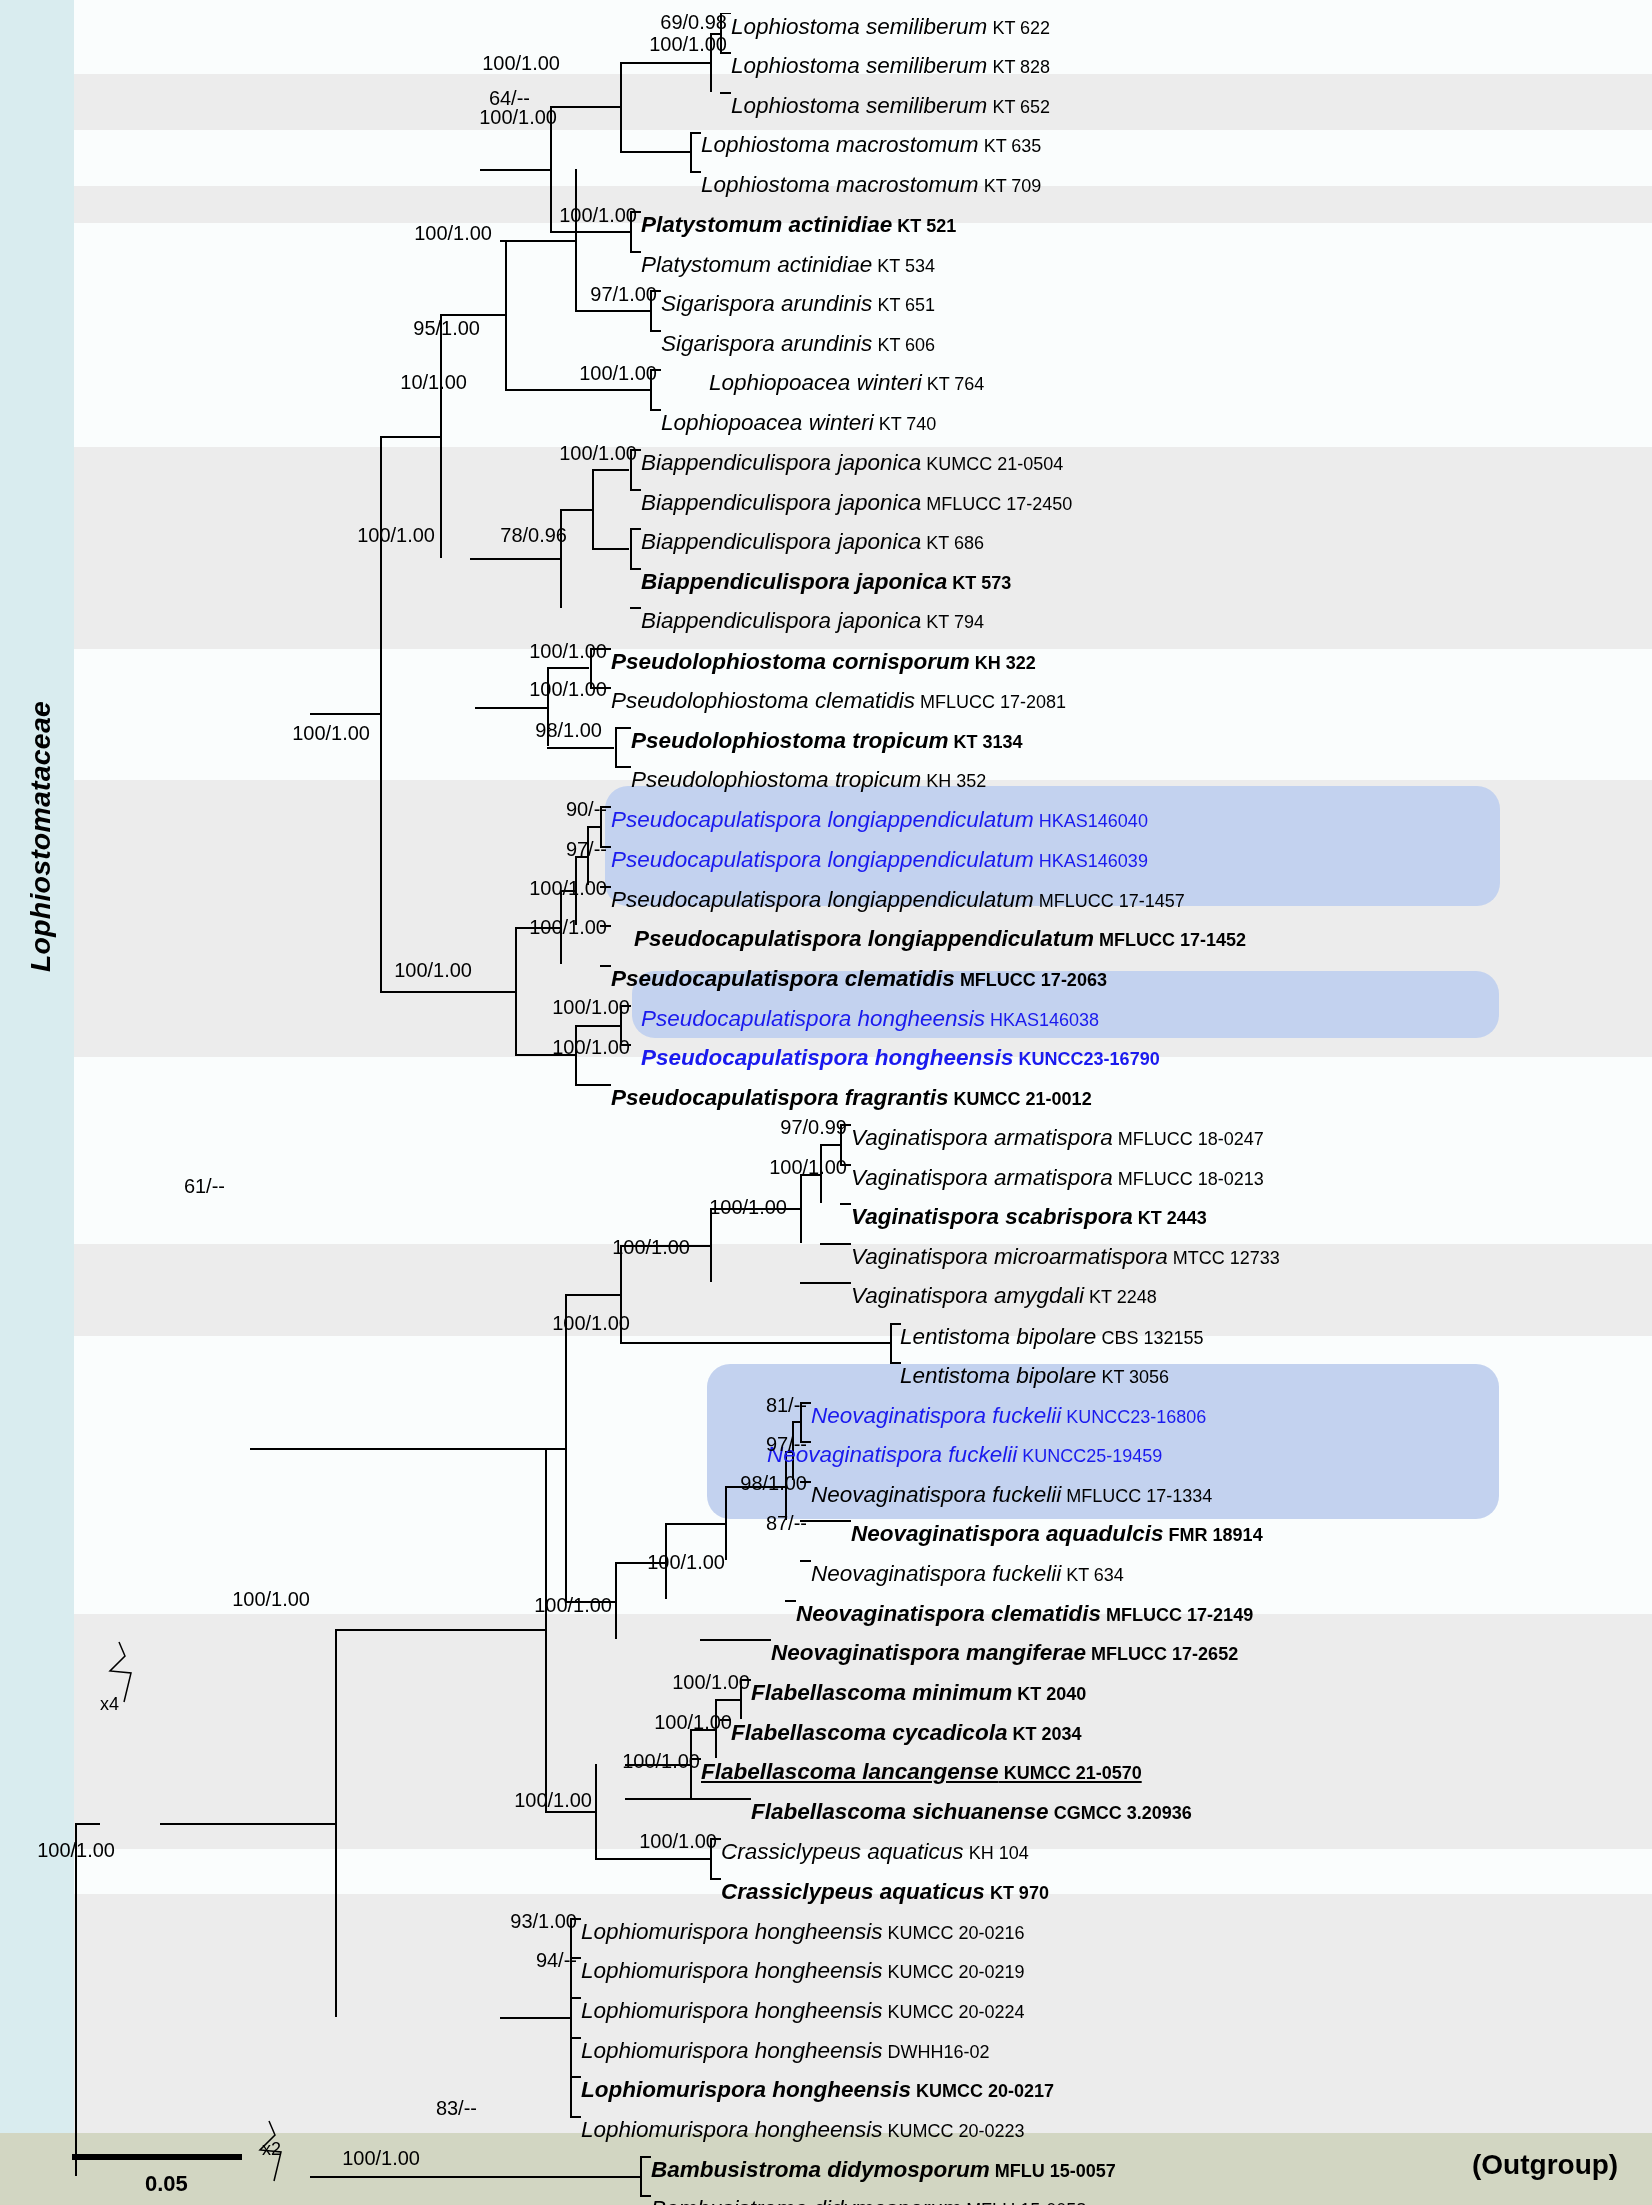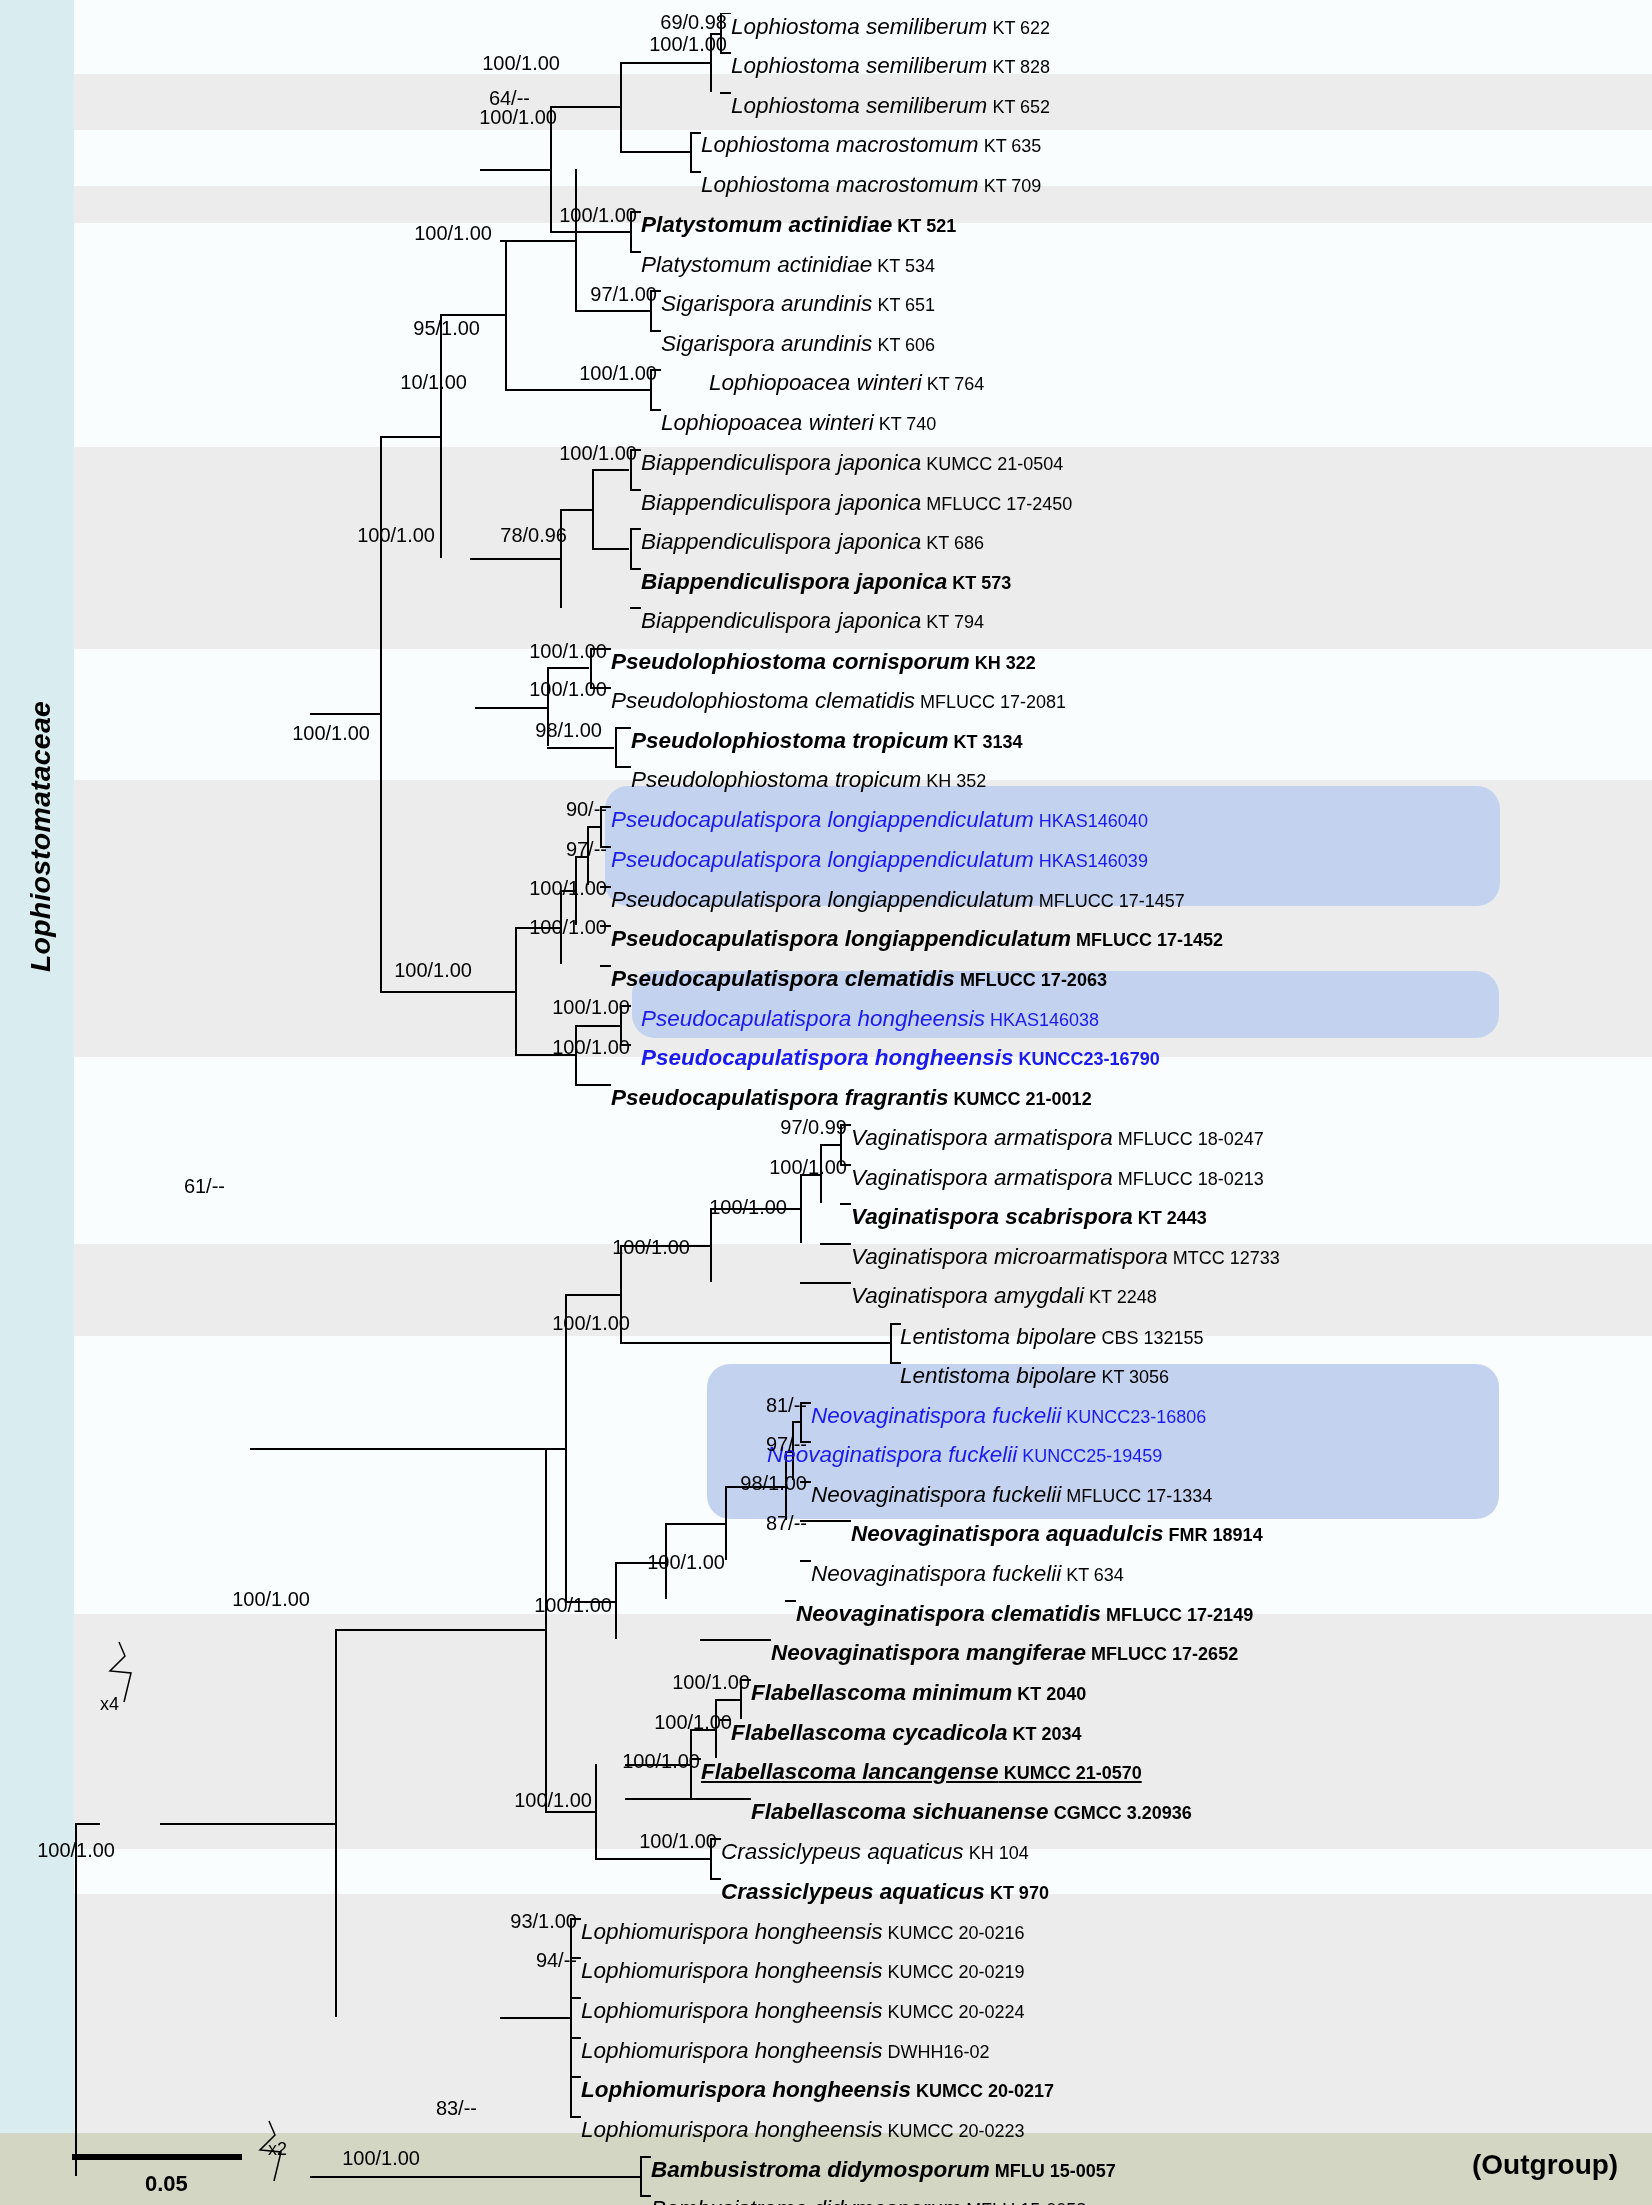--- a/index.html
+++ b/index.html
@@ -250,21 +250,21 @@
     </div>
 
   <svg class="zig" style="left:90px;top:1642px;width:70px;height:60px;" viewBox="0 0 140 120">
     <polyline points="58,0 70,28 40,58 82,62 68,120" fill="none" stroke="#000" stroke-width="3"></polyline>
   </svg>
   <div class="brk" style="left:100px;top:1694px;">x4</div>
 
   <svg class="zig" style="left:240px;top:2121px;width:70px;height:60px;" viewBox="0 0 140 120">
     <polyline points="58,0 70,28 40,58 82,62 68,120" fill="none" stroke="#000" stroke-width="3"></polyline>
   </svg>
-  <div class="brk" style="left:268px;top:2139px;text-align:center;">x2</div>
+  <div class="brk" style="left:262px;top:2139px;text-align:center;">x2</div>
 
   <div id="scalebar" style="left:72px;top:2154px;width:170px;height:6px;"></div>
   <div id="scaletext" style="left:145px;top:2171px;">0.05</div>
 
   <div id="outgroup-label" style="left:1472px;top:2149px;">(Outgroup)</div>
 
   <div id="taxa">
       <div class="taxon" style="left: 731px; top: 16px;"><span class="sp">Lophiostoma semiliberum</span><span class="code"> KT 622</span></div>
       <div class="taxon" style="left: 731px; top: 55px;"><span class="sp">Lophiostoma semiliberum</span><span class="code"> KT 828</span></div>
       <div class="taxon" style="left: 731px; top: 95px;"><span class="sp">Lophiostoma semiliberum</span><span class="code"> KT 652</span></div>
@@ -281,21 +281,21 @@
       <div class="taxon" style="left: 641px; top: 531px;"><span class="sp">Biappendiculispora japonica</span><span class="code"> KT 686</span></div>
       <div class="taxon bold" style="left: 641px; top: 571px;"><span class="sp">Biappendiculispora japonica</span><span class="code"> KT 573</span></div>
       <div class="taxon" style="left: 641px; top: 610px;"><span class="sp">Biappendiculispora japonica</span><span class="code"> KT 794</span></div>
       <div class="taxon bold" style="left: 611px; top: 651px;"><span class="sp">Pseudolophiostoma cornisporum</span><span class="code"> KH 322</span></div>
       <div class="taxon" style="left: 611px; top: 690px;"><span class="sp">Pseudolophiostoma clematidis</span><span class="code"> MFLUCC 17-2081</span></div>
       <div class="taxon bold" style="left: 631px; top: 730px;"><span class="sp">Pseudolophiostoma tropicum</span><span class="code"> KT 3134</span></div>
       <div class="taxon" style="left: 631px; top: 769px;"><span class="sp">Pseudolophiostoma tropicum</span><span class="code"> KH 352</span></div>
       <div class="taxon blue" style="left: 611px; top: 809px;"><span class="sp">Pseudocapulatispora longiappendiculatum</span><span class="code"> HKAS146040</span></div>
       <div class="taxon blue" style="left: 611px; top: 849px;"><span class="sp">Pseudocapulatispora longiappendiculatum</span><span class="code"> HKAS146039</span></div>
       <div class="taxon" style="left: 611px; top: 889px;"><span class="sp">Pseudocapulatispora longiappendiculatum</span><span class="code"> MFLUCC 17-1457</span></div>
-      <div class="taxon bold" style="left: 611px; top: 928px; text-align: center;"><span class="sp">Pseudocapulatispora longiappendiculatum</span><span class="code"> MFLUCC 17-1452</span></div>
+      <div class="taxon bold" style="left: 634px; top: 928px; text-align: center;"><span class="sp">Pseudocapulatispora longiappendiculatum</span><span class="code"> MFLUCC 17-1452</span></div>
       <div class="taxon bold" style="left: 611px; top: 968px;"><span class="sp">Pseudocapulatispora clematidis</span><span class="code"> MFLUCC 17-2063</span></div>
       <div class="taxon blue" style="left: 641px; top: 1008px;"><span class="sp">Pseudocapulatispora hongheensis</span><span class="code"> HKAS146038</span></div>
       <div class="taxon bold blue" style="left: 641px; top: 1047px;"><span class="sp">Pseudocapulatispora hongheensis</span><span class="code"> KUNCC23-16790</span></div>
       <div class="taxon bold" style="left: 611px; top: 1087px;"><span class="sp">Pseudocapulatispora fragrantis</span><span class="code"> KUMCC 21-0012</span></div>
       <div class="taxon" style="left: 851px; top: 1127px;"><span class="sp">Vaginatispora armatispora</span><span class="code"> MFLUCC 18-0247</span></div>
       <div class="taxon" style="left: 851px; top: 1167px;"><span class="sp">Vaginatispora armatispora</span><span class="code"> MFLUCC 18-0213</span></div>
       <div class="taxon bold" style="left: 851px; top: 1206px;"><span class="sp">Vaginatispora scabrispora</span><span class="code"> KT 2443</span></div>
       <div class="taxon" style="left: 851px; top: 1246px;"><span class="sp">Vaginatispora microarmatispora</span><span class="code"> MTCC 12733</span></div>
       <div class="taxon" style="left: 851px; top: 1285px;"><span class="sp">Vaginatispora amygdali</span><span class="code"> KT 2248</span></div>
       <div class="taxon" style="left: 900px; top: 1326px;"><span class="sp">Lentistoma bipolare</span><span class="code"> CBS 132155</span></div>

